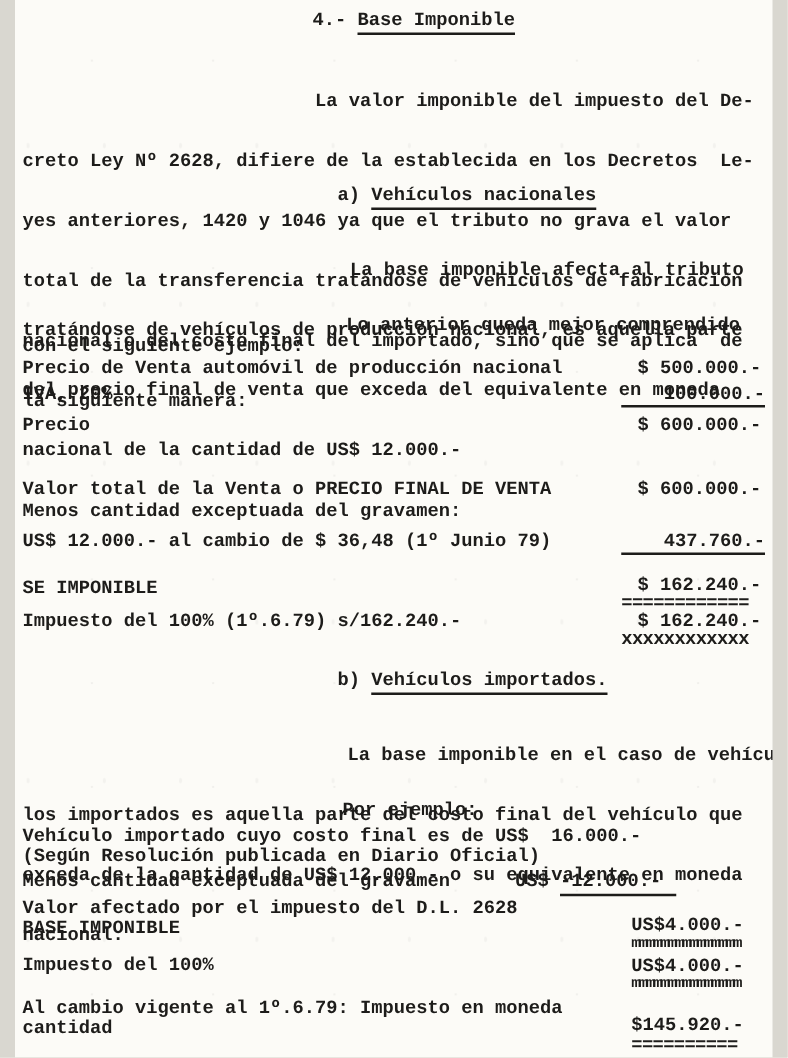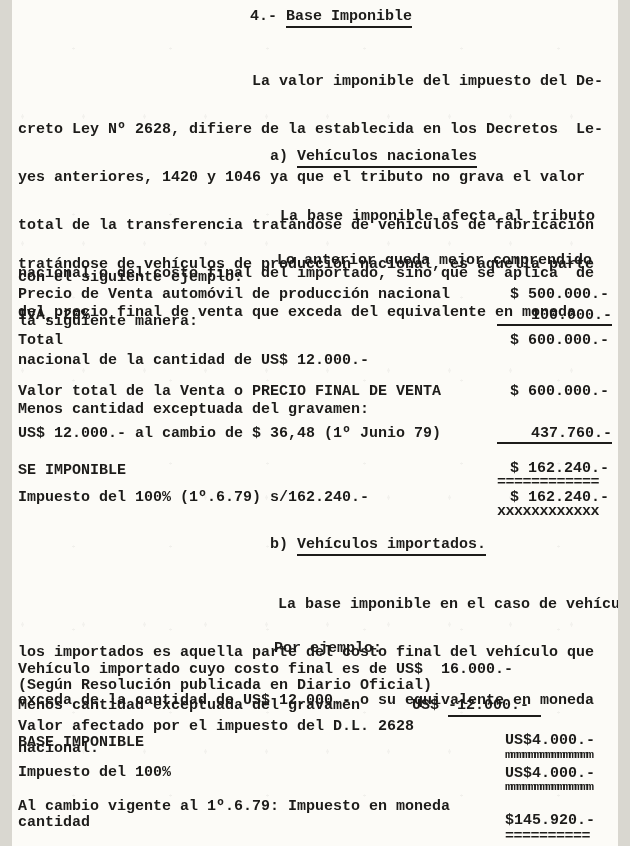--- a/index.html
+++ b/index.html
@@ -63,21 +63,21 @@
   <div class="abs" style="top:253px; left:265px;">Lo anterior queda mejor comprendido</div>
   <div class="abs" style="top:270px; left:6px;">con el siguiente ejemplo:</div>
 
   
   <div class="abs" style="top:287px; left:6px;">Precio de Venta automóvil de producción nacional</div>
   <div class="amt" style="top:287px;">$ 500.000.-</div>
 
   <div class="abs" style="top:308px; left:6px;">IVA, 20%</div>
   <div class="amt amt-u" style="top:308px;">100.000.-</div>
 
-  <div class="abs" style="top:333px; left:6px;">Total</div>
+  <div class="abs" style="top:333px; left:6px;">Precio</div>
   <div class="amt" style="top:333px;">$ 600.000.-</div>
 
   
 
   <div class="abs" style="top:384px; left:6px;">Valor total de la Venta o PRECIO FINAL DE VENTA</div>
   <div class="amt" style="top:384px;">$ 600.000.-</div>
 
   <div class="abs" style="top:402px; left:6px;">Menos cantidad exceptuada del gravamen:</div>
 
   <div class="abs" style="top:426px; left:6px;">US$ 12.000.- al cambio de $ 36,48 (1º Junio 79)</div>

